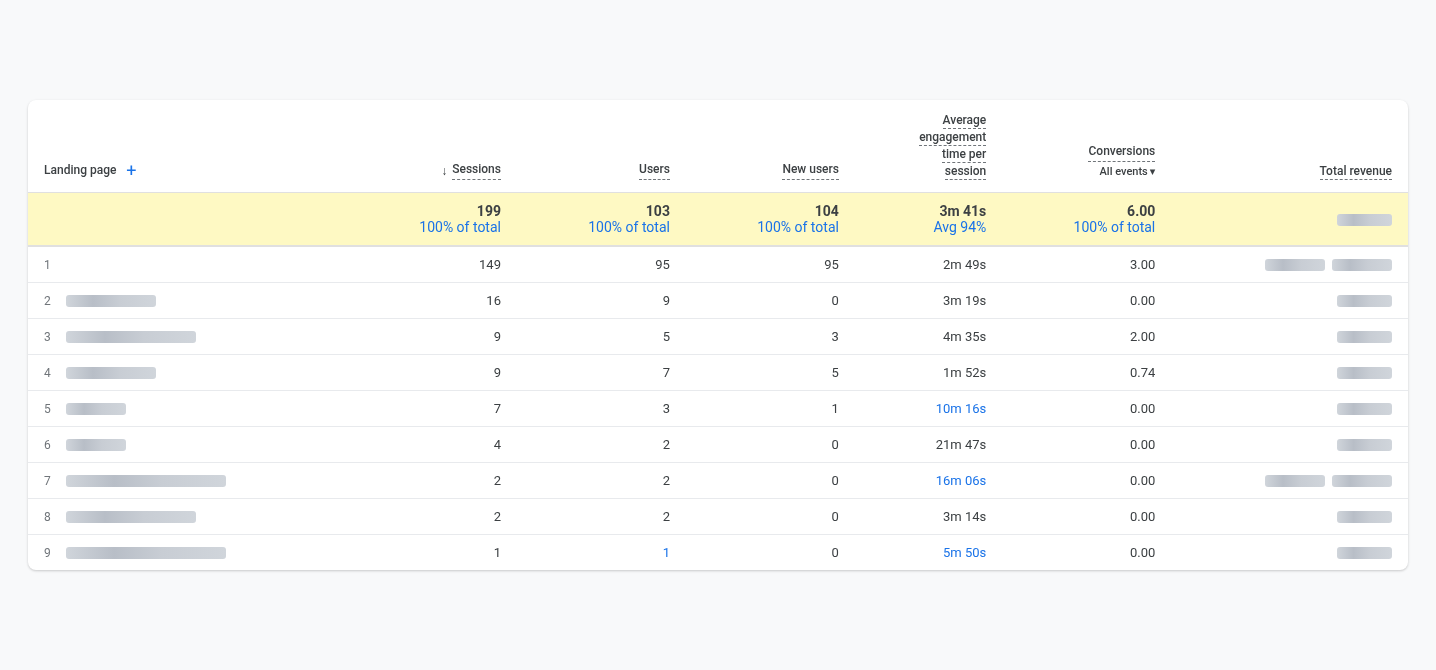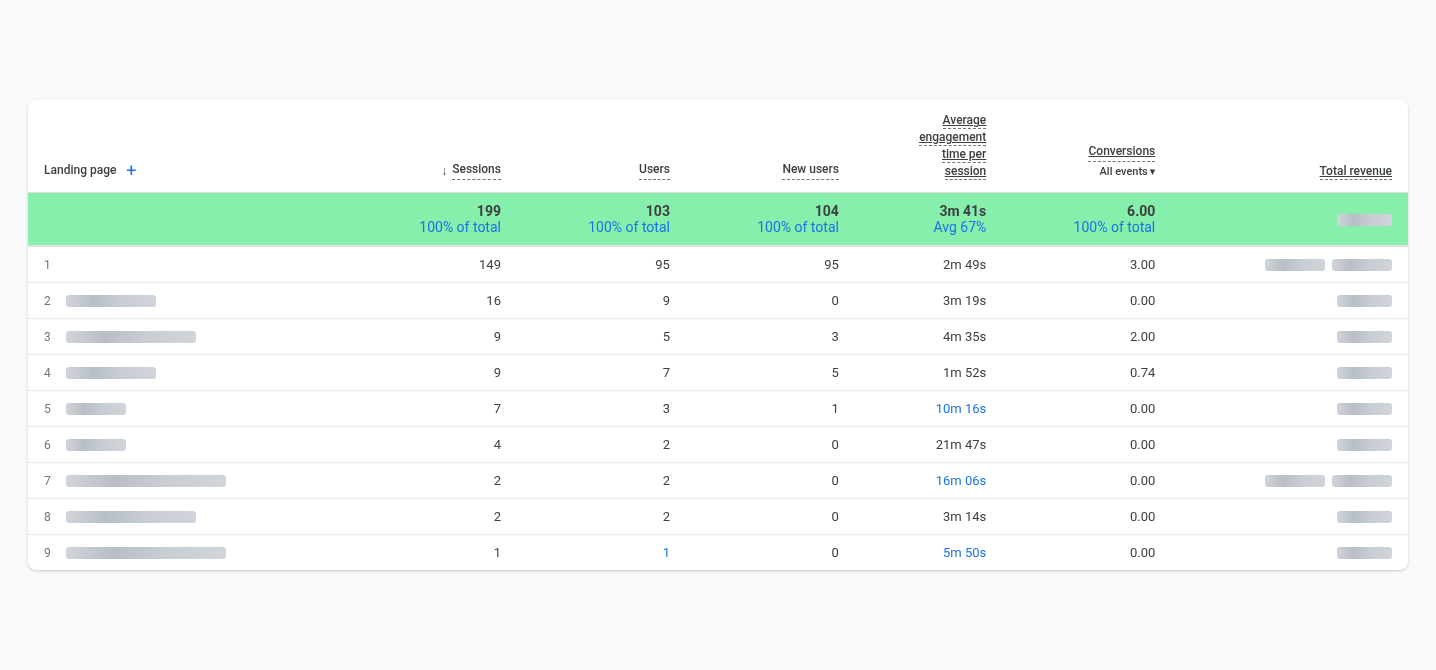--- a/index.html
+++ b/index.html
@@ -68,24 +68,23 @@
       line-height: 1;
     }
     .sort-indicator {
       display: inline-block;
       margin-right: 3px;
       color: #3c4043;
     }
     .dashed-underline {
       border-bottom: 1px dashed #70757a;
       padding-bottom: 1px;
-      text-decoration: underline;
     }
     .totals-row td {
-      background: #86efac;
+      background: #fef9c3;
       border-bottom: 2px solid #e0e0e0 !important;
     }
     .total-value {
       font-weight: 700;
       font-size: 14px;
       color: #3c4043;
       display: block;
     }
     .total-label {
       font-size: 14px;
@@ -199,21 +198,21 @@
         <td>
           <span class="total-value">103</span>
           <span class="total-label">100% of total</span>
         </td>
         <td>
           <span class="total-value">104</span>
           <span class="total-label">100% of total</span>
         </td>
         <td>
           <span class="total-value">3m 41s</span>
-          <span class="total-label">Avg 67%</span>
+          <span class="total-label">Avg 94%</span>
         </td>
         <td>
           <span class="total-value">6.00</span>
           <span class="total-label">100% of total</span>
         </td>
         <td>
           <span class="blurred-content blurred-revenue"></span>
         </td>
       </tr>
 

